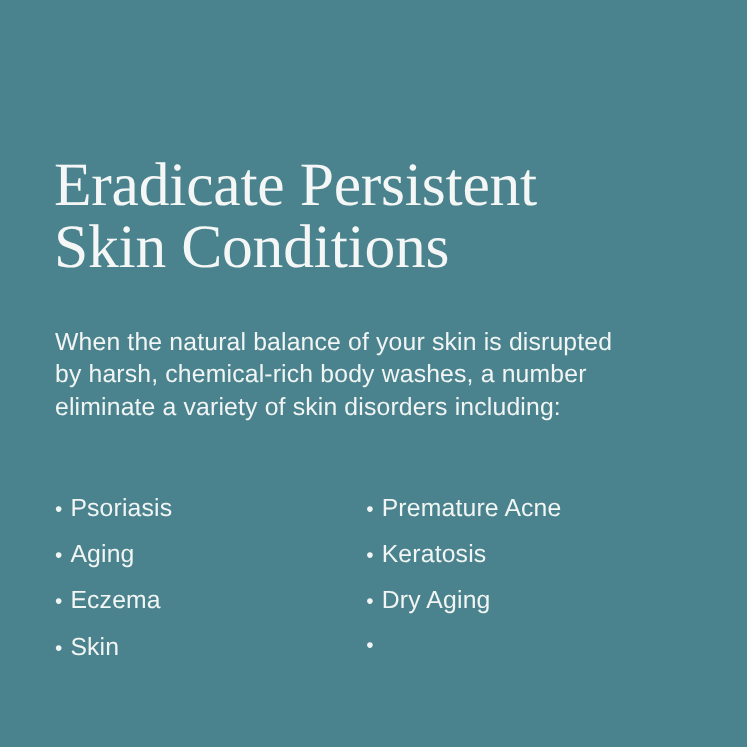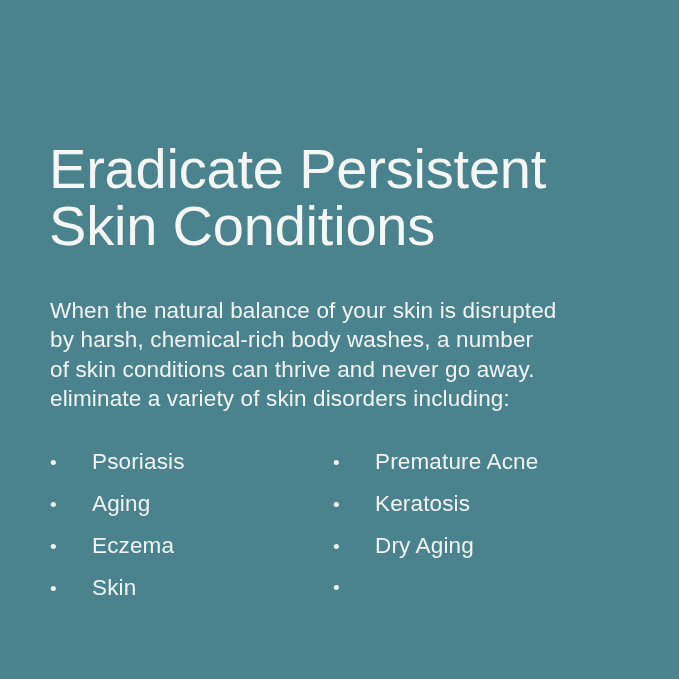--- a/index.html
+++ b/index.html
@@ -21,21 +21,21 @@
     height: 679px;
     box-sizing: border-box;
     background: #4a838e;
   }
 
   .heading {
     position: absolute;
     left: 49px;
     top: 102px;
     width: 600px;
-    font-family: Liberation Sans, sans-serif;
+    font-family: Liberation Serif, serif;
     font-size: 56px;
     line-height: 57px;
     letter-spacing: -0.2px;
     color: #f4f7f6;
     font-weight: 400;
   }
   .heading .hl {
     display: block;
     white-space: nowrap;
   }
@@ -83,37 +83,35 @@
   }
   .bullet-dot {
     flex: 0 0 auto;
     width: 14px;
     font-size: 19px;
     line-height: 28px;
     color: #f1f5f4;
   }
   .bullet-label {
     flex: 0 0 auto;
-    margin-left: 28px;
   }
 </style>
 </head>
 <body style="background: rgb(74, 131, 142);">
 
 <div class="card" style="background: rgb(74, 131, 142);">
 
   <h1 class="heading">
     <span class="hl">Eradicate Persistent</span>
     <span class="hl">Skin Conditions</span>
   </h1>
 
   <p class="body-copy">
     <span class="pl">When the natural balance of your skin is disrupted</span>
     <span class="pl">by harsh, chemical-rich body washes, a number</span>
-    <span class="pl">of skin conditions can thrive and never go away.</span>
     <span class="pl">eliminate a variety of skin disorders including:</span>
   </p>
 
   <div class="lists">
 
     <div class="list-col left">
       <div class="bullet-row">
         <span class="bullet-dot">•</span>
         <span class="bullet-label">Psoriasis</span>
       </div>

